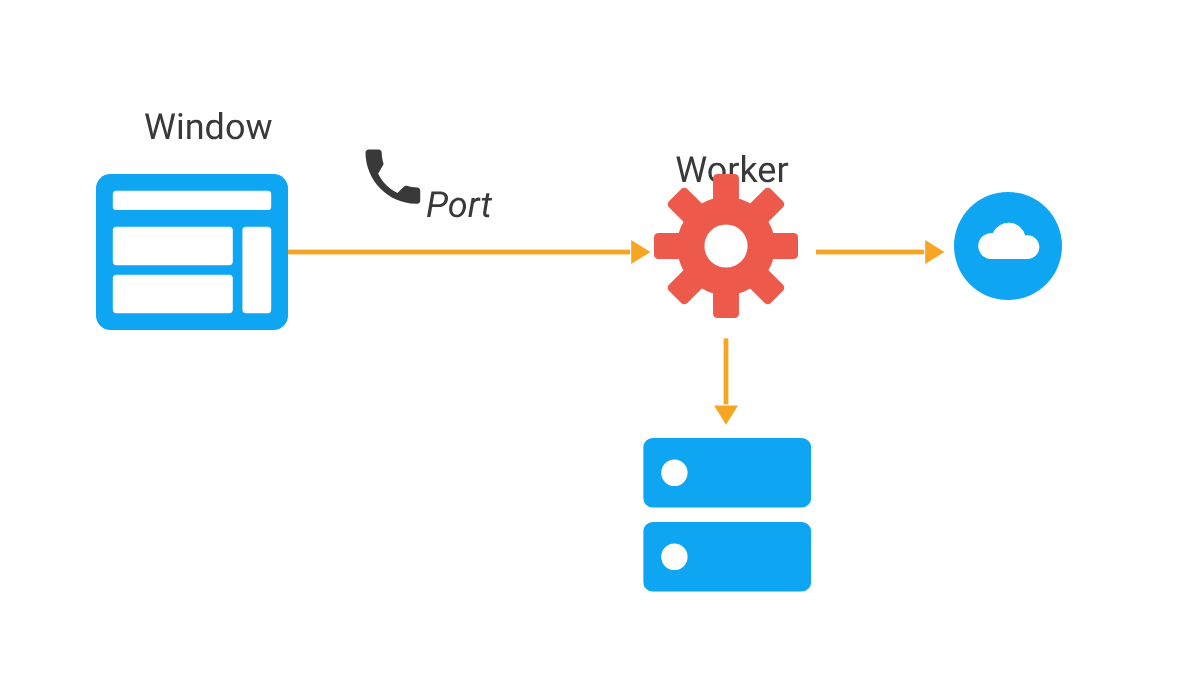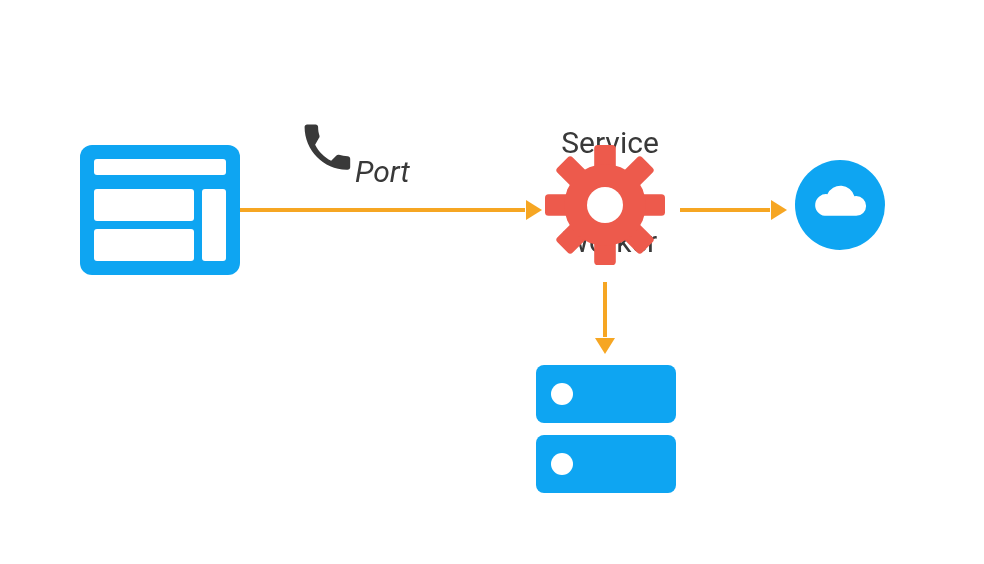--- a/index.html
+++ b/index.html
@@ -42,41 +42,41 @@
     border-left: 16px solid currentColor;
     border-top: 10px solid transparent;
     border-bottom: 10px solid transparent;
   }
 </style>
 </head>
 <body>
 
 <div class="stage">
 
+  <div class="abs label" style="left:120px; top:90px;">Window</div>
 
   <div class="abs" style="left:80px; top:145px; width:160px; height:130px;">
     <svg viewBox="0 0 160 130" width="100%" height="100%">
       <rect x="0" y="0" width="160" height="130" rx="12" ry="12" fill="#0ea5f2"></rect>
       <rect x="14" y="14" width="132" height="16" rx="3" fill="#ffffff"></rect>
       <rect x="14" y="44" width="100" height="32" rx="3" fill="#ffffff"></rect>
       <rect x="14" y="84" width="100" height="32" rx="3" fill="#ffffff"></rect>
       <rect x="122" y="44" width="24" height="72" rx="3" fill="#ffffff"></rect>
     </svg>
   </div>
 
   <div class="abs" style="left:300px; top:120px; width:55px; height:55px;">
     <svg viewBox="0 0 24 24" width="100%" height="100%">
       <path d="M6.6 10.8c1.5 3 4 5.5 7 7l2.3-2.3c.3-.3.7-.4 1.1-.3 1.2.4 2.5.6 3.8.6.6 0 1.1.5 1.1 1.1v3.7c0 .6-.5 1.1-1.1 1.1C10.6 22 2 13.4 2 3.1 2 2.5 2.5 2 3.1 2h3.7c.6 0 1.1.5 1.1 1.1 0 1.3.2 2.6.6 3.8.1.4 0 .8-.3 1.1L6.6 10.8z" fill="#393939"></path>
     </svg>
   </div>
 
   <div class="abs label" style="left:355px; top:155px;font-style:italic;">Port</div>
 
   <div class="abs label" style="left:555px; top:60px; width:110px;">
-    <div>Service</div>
     <div>Worker</div>
   </div>
 
   <div class="abs" style="left:545px; top:145px; width:120px; height:120px;">
     <svg viewBox="0 0 100 100" width="100%" height="100%">
       <g fill="#ed5a4c">
         <g transform="translate(50,50)">
 
           <rect x="-9" y="-50" width="18" height="22" rx="3"></rect>
           <rect x="-9" y="-50" width="18" height="22" rx="3" transform="rotate(45)"></rect>

